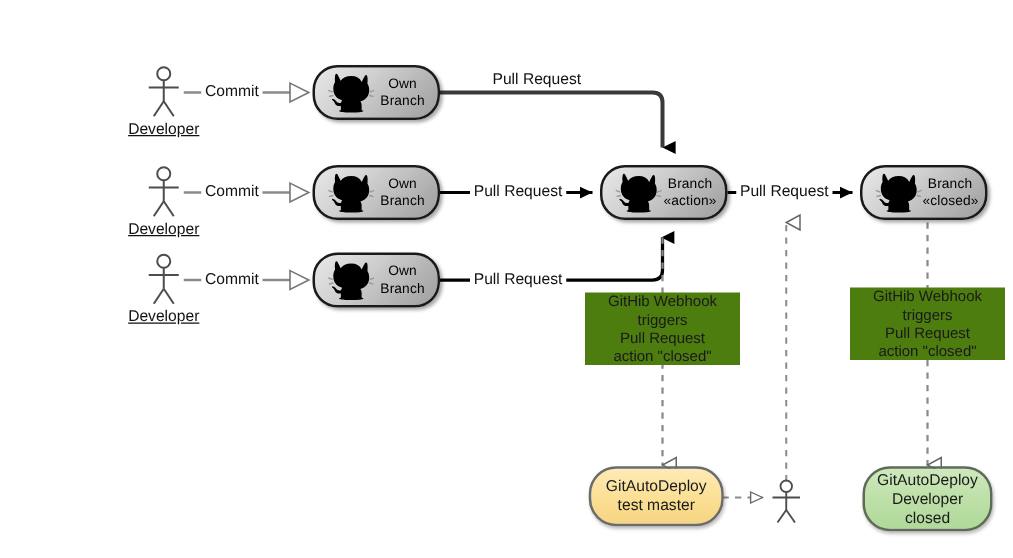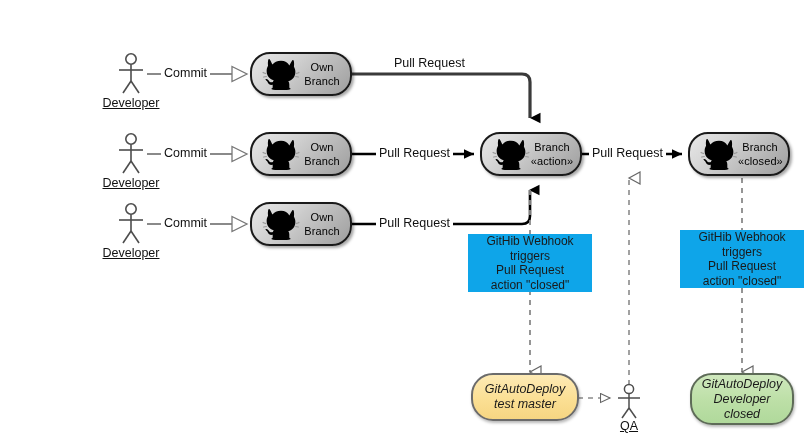--- a/index.html
+++ b/index.html
@@ -68,21 +68,20 @@
     border-radius: 22px;
     box-sizing: border-box;
     display: flex;
     align-items: center;
     justify-content: center;
     text-align: center;
     font-size: 12.5px;
     line-height: 15px;
     color: #1a1a1a;
     box-shadow: 1px 2px 3px rgba(0,0,0,0.28);
-    font-style: italic;
   }
   .deploy-test {
     background: linear-gradient(180deg, #fdeab5 0%, #fbdf94 55%, #f6d582 100%);
     border-color: #6b6b6b;
   }
   .deploy-prod {
     background: linear-gradient(180deg, #cfe8bd 0%, #bcdfa6 55%, #b0d99b 100%);
     border-color: #5e6b58;
   }
 
@@ -113,21 +112,21 @@
     padding: 0 3px;
     white-space: nowrap;
     line-height: 14px;
   }
   .note-label {
     position: absolute;
     font-size: 12px;
     color: #1a1a1a;
     text-align: center;
     line-height: 14.5px;
-    background: #0ea5e9;
+    background: #4d7c0f;
     white-space: nowrap;
   }
 </style>
 </head>
 <body>
 
 <div id="canvas">
 
   <svg id="wires" viewBox="0 0 810 446" width="810" height="446">
     <defs>
@@ -233,21 +232,20 @@
   </div>
 
   <div class="actor" style="left:606px; top:383px;">
     <svg width="46" height="40" viewBox="0 0 46 40">
       <circle cx="23" cy="6" r="4.6" fill="none" stroke="#4d4d4d" stroke-width="1.5"></circle>
       <line x1="23" y1="10.6" x2="23" y2="25" stroke="#4d4d4d" stroke-width="1.5"></line>
       <line x1="12" y1="15" x2="34" y2="15" stroke="#4d4d4d" stroke-width="1.5"></line>
       <line x1="23" y1="25" x2="16" y2="35" stroke="#4d4d4d" stroke-width="1.5"></line>
       <line x1="23" y1="25" x2="30" y2="35" stroke="#4d4d4d" stroke-width="1.5"></line>
     </svg>
-    <span class="actor-name" style="top:36px;">QA</span>
   </div>
 
   <div class="gh-node" style="left:250px; top:52px; width:102px; height:44px;">
     <svg class="gh-logo" viewBox="0 0 40 36">
       <path d="M20 4c-4.2 0-7.2 1.4-9 4-1.1-2.3-2-4-2.6-5.2-.5-1-1.6-1-1.9.1-.4 1.6-.5 3.8-.2 6.3-1 1.6-1.5 3.5-1.5 5.6 0 5.2 3 8.6 7.5 9.7-.5.6-.8 1.3-.9 2.1-2 .5-3.4.1-4.3-1.4-.7-1.1-1.7-1.7-2.6-1.8-.9-.1-1.2.6-.4 1.2 1 .7 1.6 1.5 2.1 2.7.5 1.5 2.3 2.6 5 2.1v2.9c0 .5-.4.9-1.1 1-.6.1-.6.7.2.8C11.6 34.8 15.4 35 20 35s8.4-.2 9.7-.9c.8-.1.8-.7.2-.8-.7-.1-1.1-.5-1.1-1v-3.5c0-1.3-.4-2.4-1.1-3.2 4.5-1.1 7.5-4.5 7.5-9.7 0-2.1-.5-4-1.5-5.6.3-2.5.2-4.7-.2-6.3-.3-1.1-1.4-1.1-1.9-.1C30.9 5.1 30 6.8 28.9 9c-1.7-3.3-4.7-5-8.9-5z" fill="#000000"></path>
       <path d="M4.4 17.6 C2.4 17.1 1.2 16.6 0.6 16.1" stroke="#9a9a9a" stroke-width="1.2" fill="none"></path>
       <path d="M35.6 17.6 C37.6 17.1 38.8 16.6 39.4 16.1" stroke="#9a9a9a" stroke-width="1.2" fill="none"></path>
       <path d="M5 20.6 C3.2 20.8 2 21.1 1.2 21.5" stroke="#9a9a9a" stroke-width="1.2" fill="none"></path>
       <path d="M35 20.6 C36.8 20.8 38 21.1 38.8 21.5" stroke="#9a9a9a" stroke-width="1.2" fill="none"></path>
     </svg>

